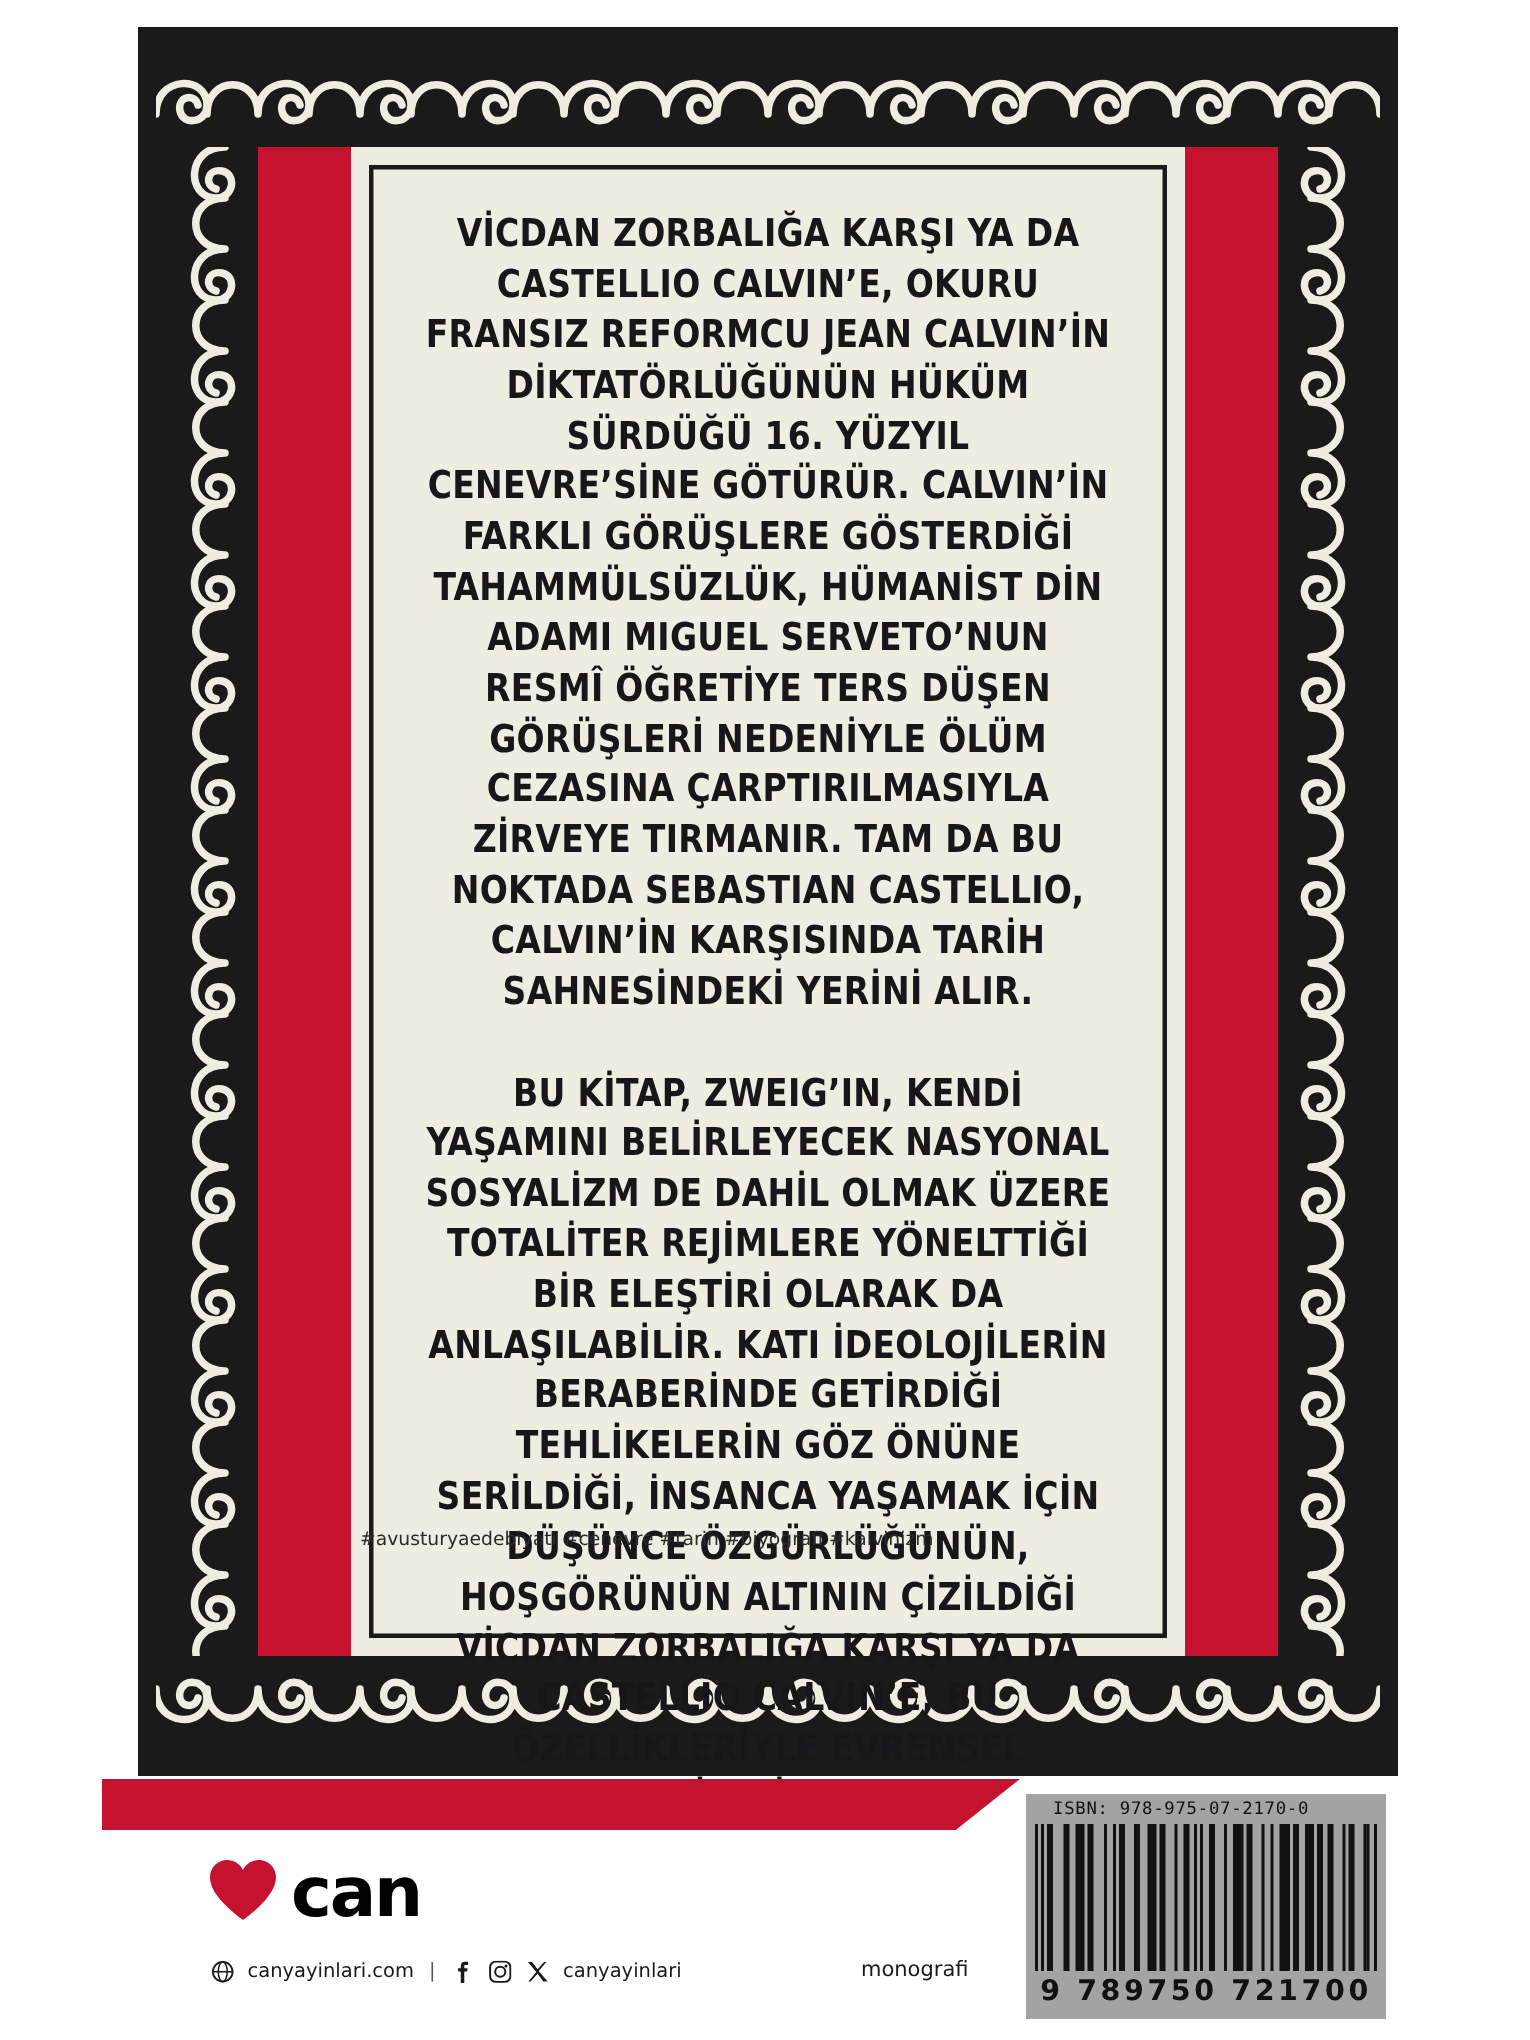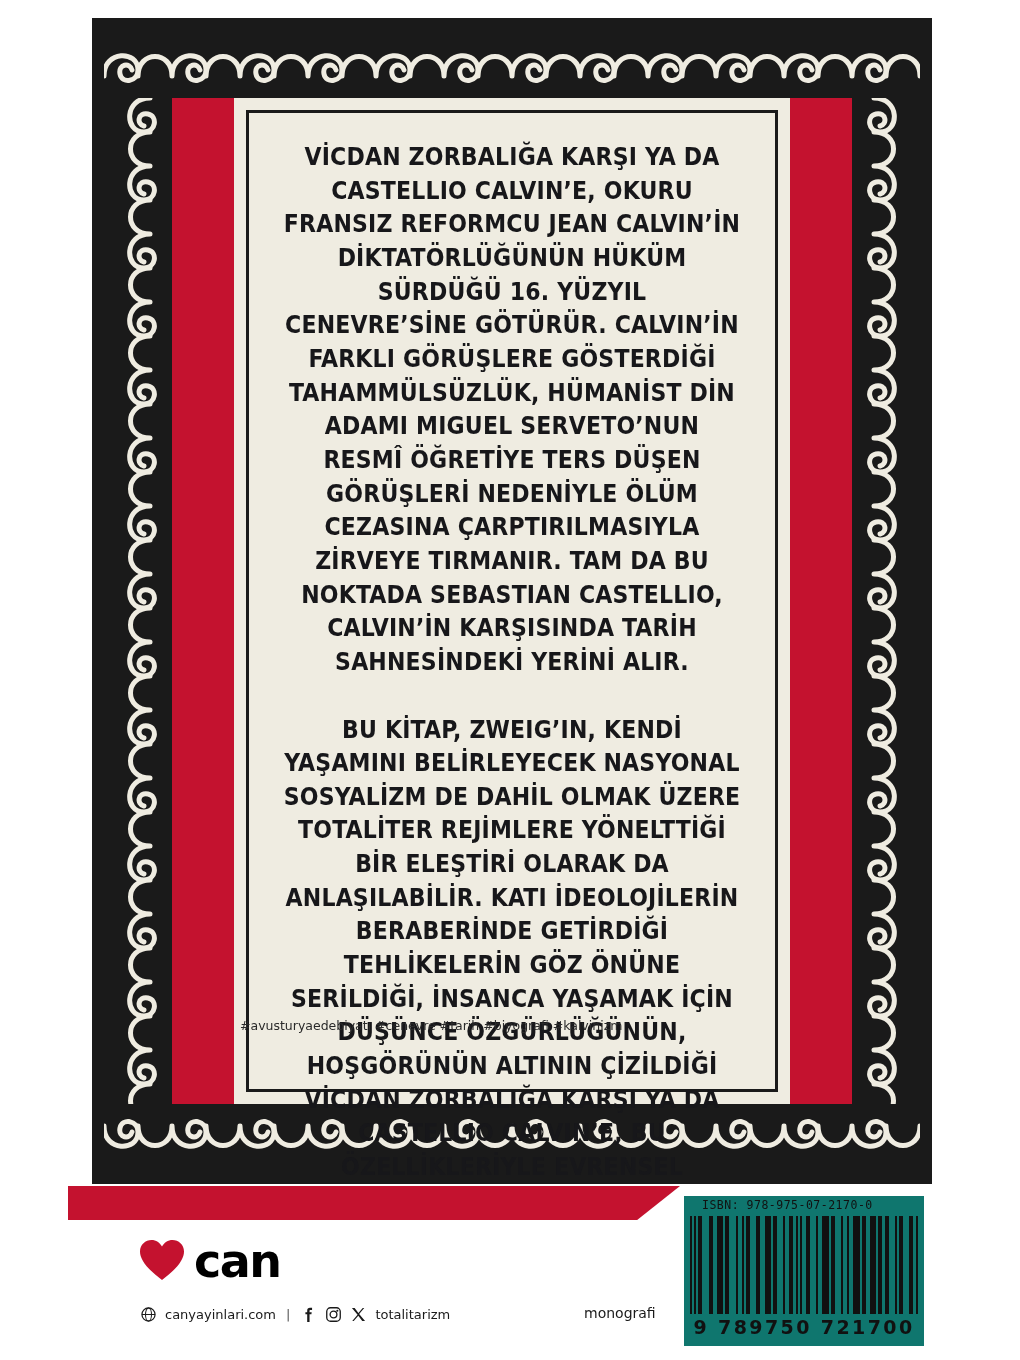--- a/index.html
+++ b/index.html
@@ -176,31 +176,30 @@
   .social .site { font-size: 13px; }
   .social .handle { font-size: 13px; }
 
   .imprint {
     position: absolute;
     left: 574px;
     top: 1305px;
     font-family: "DejaVu Sans", sans-serif;
     font-size: 14px;
     color: #1a1a1a;
-    margin-left: 10px;
   }
 
   
   .barcode-box {
     position: absolute;
     left: 684px;
     top: 1196px;
     width: 240px;
     height: 150px;
-    background: #0f766e;
+    background: #a3a3a3;
   }
   .isbn-text {
     font-family: "DejaVu Sans Mono", monospace;
     font-size: 11.5px;
     letter-spacing: 0.5px;
     color: #111;
     padding-left: 18px;
     padding-top: 2px;
   }
   .bars {
@@ -327,21 +326,21 @@
         <rect x="0.8" y="0.8" width="14.4" height="14.4" rx="4" fill="none" stroke="#1a1a1a" stroke-width="1.4"></rect>
         <circle cx="8" cy="8" r="3.6" fill="none" stroke="#1a1a1a" stroke-width="1.4"></circle>
         <circle cx="12.1" cy="3.9" r="1.1" fill="#1a1a1a"></circle>
       </svg>
     </span>
     <span class="glyph">
       <svg width="15" height="15" viewBox="0 0 16 16">
         <path d="M1 1l6 7.2L1.3 15h1.6l4.9-5.6L12 15h3L8.7 7.4 14.1 1h-1.6L7.9 6.3 3.9 1z" fill="#1a1a1a"></path>
       </svg>
     </span>
-    <span class="handle">totalitarizm</span>
+    <span class="handle">canyayinlari</span>
   </div>
 
   <div class="imprint">monografi</div>
 
   <div class="barcode-box">
     <div class="isbn-text">ISBN: 978-975-07-2170-0</div>
     <div class="bars" id="bars">
         <i style="width:2.07px;background:#111"></i>
         <i style="width:2.07px;background:transparent"></i>
         <i style="width:2.07px;background:#111"></i>

